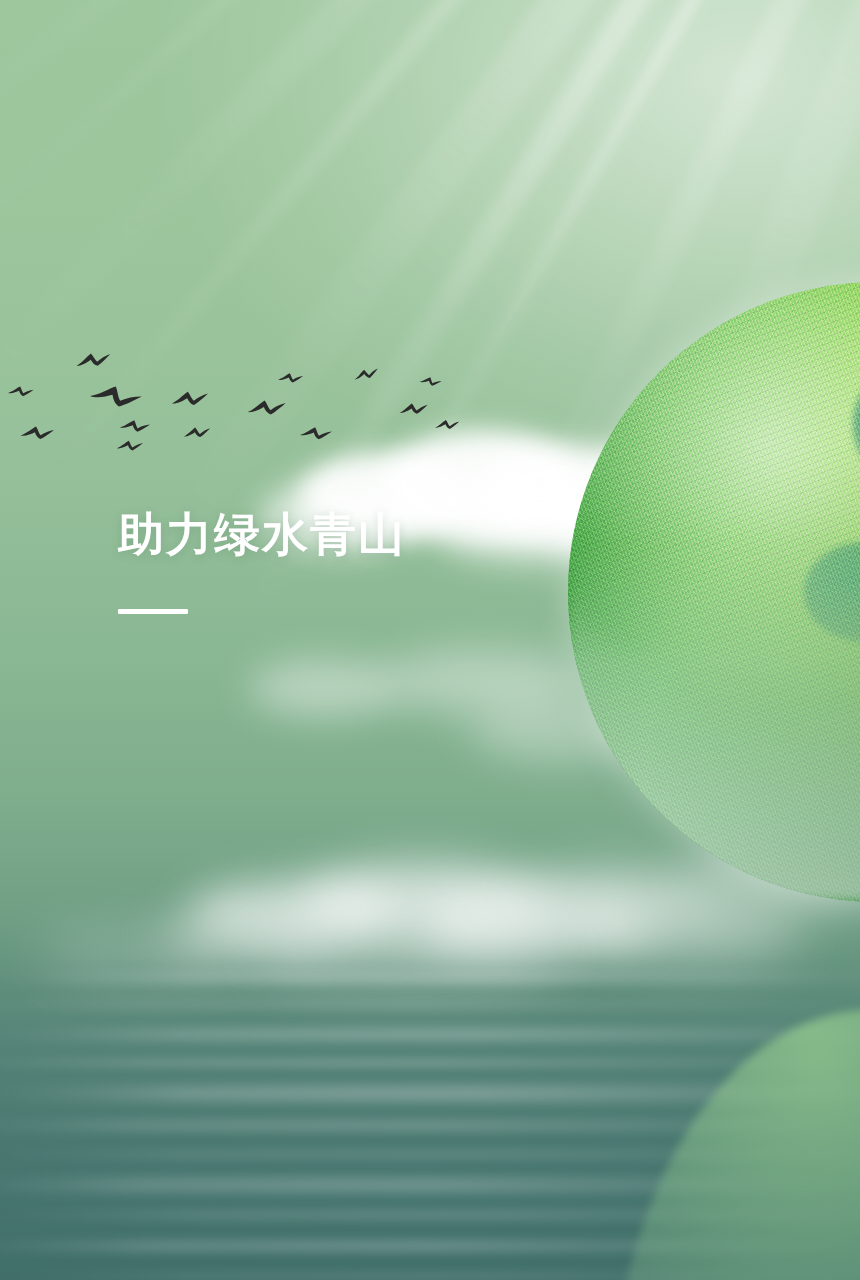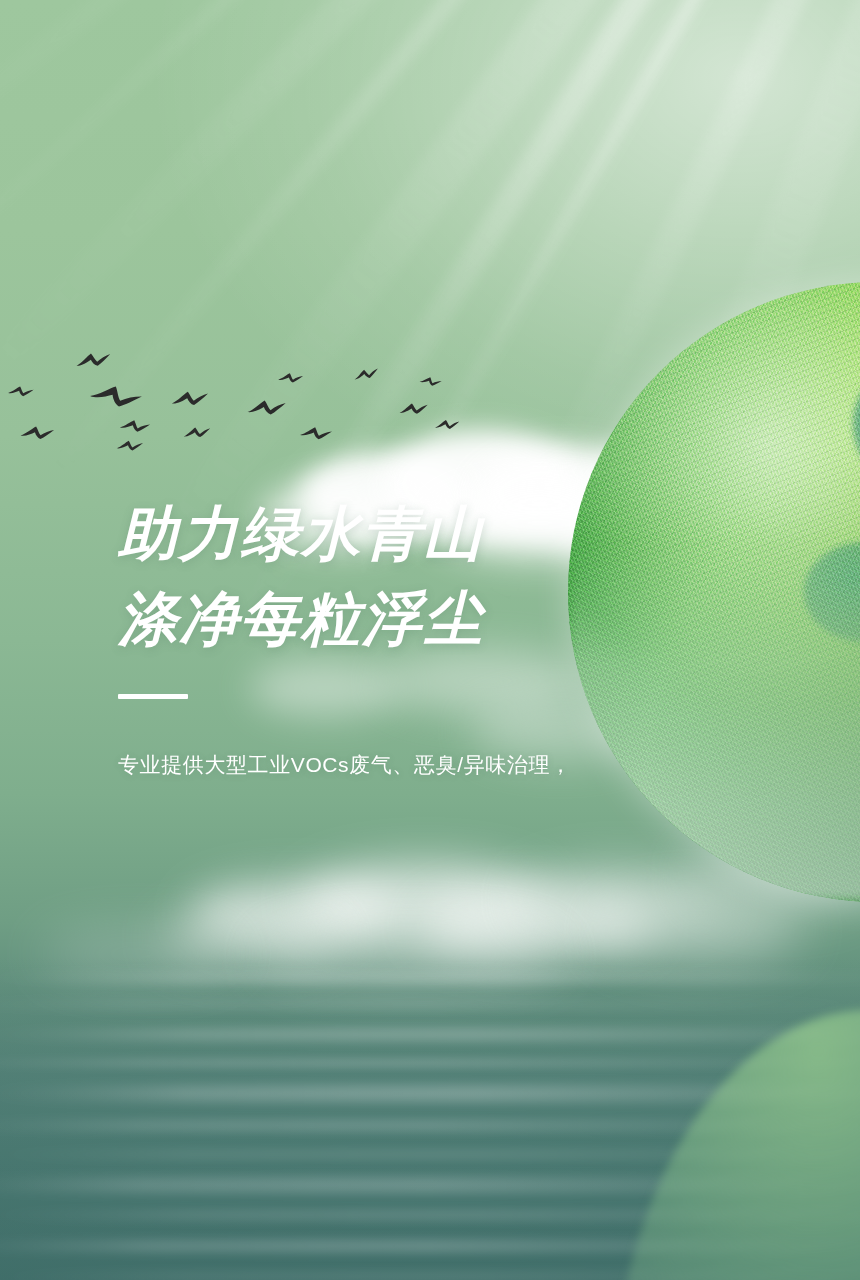--- a/index.html
+++ b/index.html
@@ -165,27 +165,26 @@
 
   
   .content{
     position:absolute;
     left:118px; top:492px;
     width:560px;
     z-index:8;
   }
   .headline{
     color:#ffffff;
-    font-size:59px;
+    font-size:46px;
     font-weight:700;
     line-height:85px;
     letter-spacing:2px;
     white-space:nowrap;
     text-shadow:0 2px 10px rgba(70,110,85,0.22);
-    font-style:italic;
   }
   .divider{
     width:70px; height:5px;
     background:#ffffff;
     margin-top:32px;
     border-radius:1px;
   }
   .subtitle{
     margin-top:46px;
     color:#ffffff;
@@ -343,18 +342,16 @@
       </div>
       <div class="bird" style="left: 434px; top: 420px; transform: scale(0.7) rotate(-3deg); transform-origin: 0px 0px;">
         <svg width="38" height="16" viewBox="0 0 38 16">
           <path d="M1 11 C 7 9, 13 3, 17 1 C 19 4, 20 8, 22 10 C 26 7, 31 5, 36 4 C 31 8, 26 12, 22 14 C 19 13, 17 10, 16 7 C 12 9, 6 12, 1 11 Z" fill="#2b2b2b"></path>
         </svg>
       </div>
     </div>
 
   <div class="content">
     <div class="headline">助力绿水青山</div>
-    <div class="headline">涤净每粒浮尘</div>
     <div class="divider"></div>
-    <div class="subtitle">专业提供大型工业VOCs废气、恶臭/异味治理，</div>
   </div>
 
 </div>
 
 </body></html>

